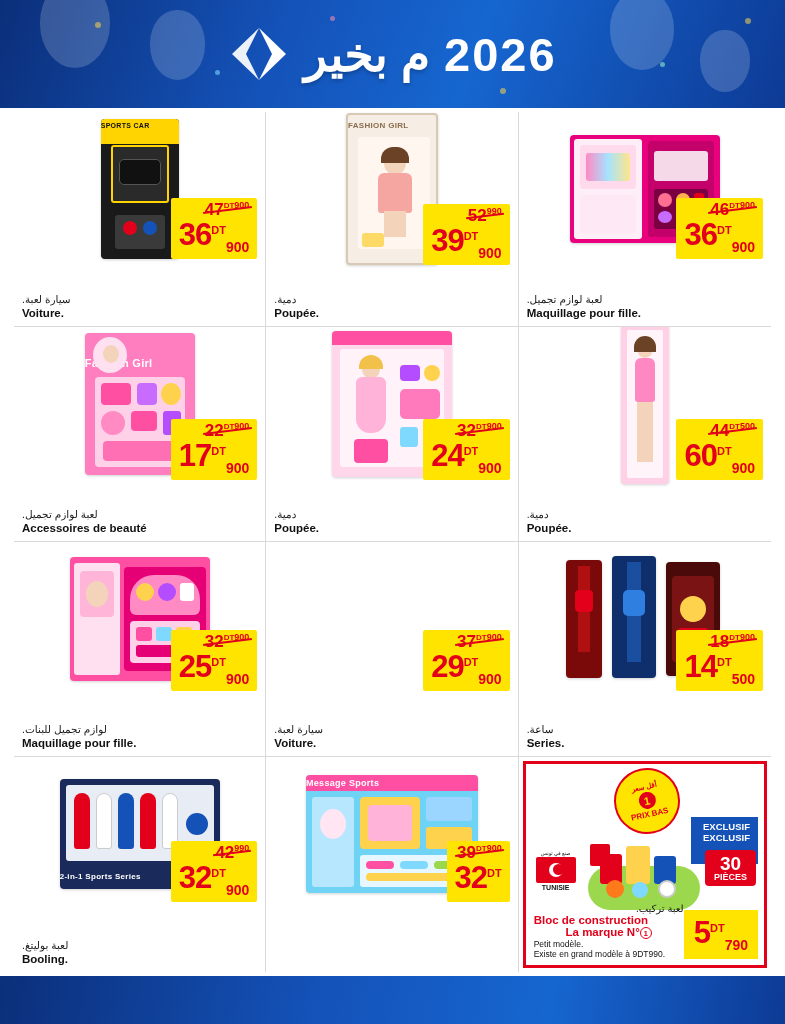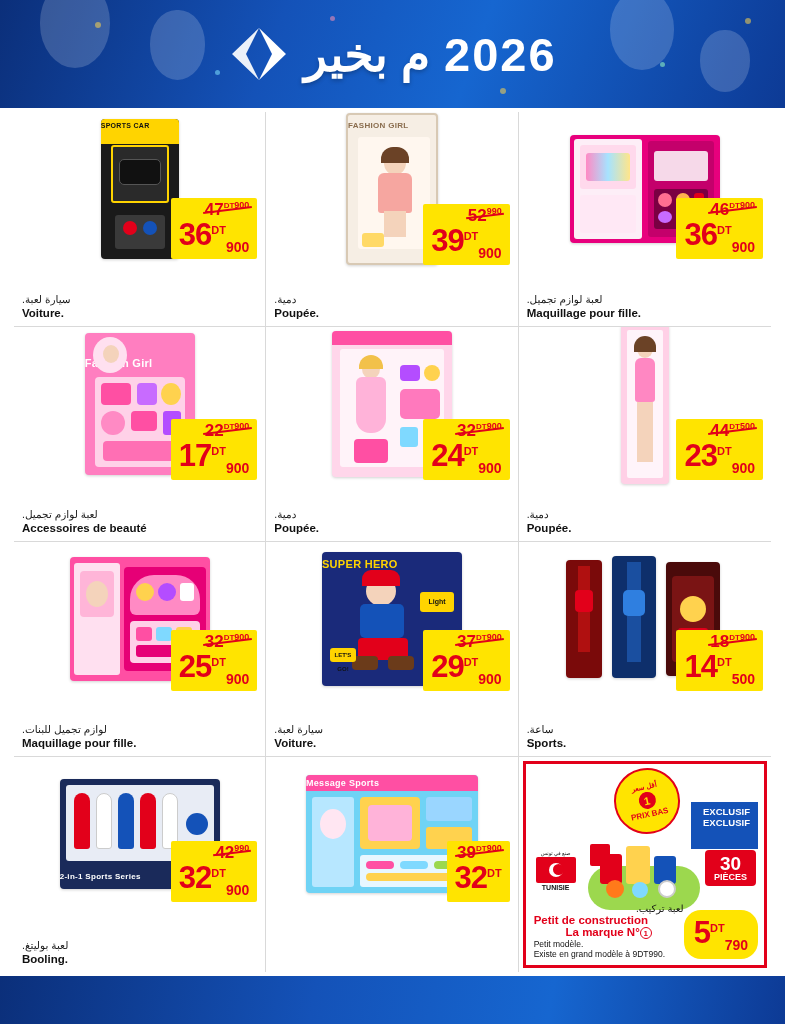--- a/index.html
+++ b/index.html
@@ -168,21 +168,21 @@
     display: flex; flex-direction: column; align-items: center; justify-content: center;
     transform: rotate(-12deg);
   }
   .promo-stamp .st-ar { font-size: 7px; color:#e2001a; font-weight:bold; direction: rtl;}
   .promo-stamp .st-circ {
     width: 17px; height: 17px; border-radius:50%; background:#e2001a; color:#ffe400;
     font-size:11px; font-weight:bold; display:flex;align-items:center;justify-content:center;margin:1px 0;
   }
   .promo-stamp .st-fr { font-size: 8px; color:#e2001a; font-weight:bold;}
   .exclusif {
-    position: absolute; right: 6px; top: 38px;
+    position: absolute; right: 6px; top: 53px;
     background: #1452b8; color: #fff; font-size: 9.5px; font-weight: bold;
     padding: 4px 8px 20px 12px; line-height: 1.2; text-align: left;
   }
   .pieces-badge {
     position: absolute; right: 8px; top: 86px;
     background: #e2001a; color: #fff;
     border-radius: 4px; padding: 4px 9px; text-align: center; line-height: 1;
   }
   .pieces-badge .n { font-size: 19px; font-weight: bold; }
   .pieces-badge .t { font-size: 9px; font-weight: bold; }
@@ -206,21 +206,21 @@
     position: absolute; left: 8px; bottom: 6px; width: 150px;
   }
   .promo-text .p-ar { font-size: 10px; direction: rtl; color:#111;}
   .promo-text .p-t1 { font-size: 11.5px; font-weight:bold; color:#e2001a;}
   .promo-text .p-t2 { font-size: 11.5px; font-weight:bold; color:#e2001a;text-align:center;}
   .promo-text .p-t2 .sup { display:inline-flex;width:12px;height:12px;border-radius:50%;border:1px solid #e2001a;align-items:center;justify-content:center;font-size:8px;}
   .promo-text .p-s1 { font-size: 8.5px; color:#111; }
   .promo-text .p-s2 { font-size: 8.5px; color:#111; }
   .promo-price {
     position: absolute; right: 6px; bottom: 6px;
-    background: #ffe400; padding: 4px 10px 6px 10px; text-align: right; border-radius: 17px;
+    background: #ffe400; padding: 4px 10px 6px 10px; text-align: right;
   }
 </style>
 </head>
 <body>
 
 <div class="page">
 
   <div class="header">
     <div class="balloon" style="left:40px;top:-20px;width:70px;height:88px;"></div>
     <div class="balloon" style="left:150px;top:10px;width:55px;height:70px;"></div>
@@ -405,21 +405,21 @@
           <div class="doll-body" style="left:14px;top:34px;width:20px;height:44px;background:#ff87c2;"></div>
           <div style="position:absolute;left:16px;top:78px;width:16px;height:60px;background:#f4d3bb;"></div>
         </div>
       </div>
       <div class="price-tag" style="right:8px;top:92px;">
         <div class="old-price">
           <span>44</span><span class="dt">DT</span><span class="cents">500</span>
           <span class="strike"></span>
         </div>
         <div class="new-price">
-          <span>23</span><span class="dt">DT</span><span class="cents">900</span>
+          <span>60</span><span class="dt">DT</span><span class="cents">900</span>
         </div>
       </div>
       <div class="label-block">
         <div class="label-ar">دمية.</div>
         <div class="label-fr">Poupée.</div>
       </div>
     </div>
 
     <div class="cell">
       <div class="prod-img-wrap">
@@ -448,33 +448,20 @@
           <span>25</span><span class="dt">DT</span><span class="cents">900</span>
         </div>
       </div>
       <div class="label-block">
         <div class="label-ar">لوازم تجميل للبنات.</div>
         <div class="label-fr">Maquillage pour fille.</div>
       </div>
     </div>
 
     <div class="cell">
-      <div class="prod-img-wrap">
-        <div class="toybox" style="width:140px;height:134px;background:#1a2a7a;">
-          <div class="tb-label" style="top:6px;color:#ffd400;font-size:11px;">SUPER HERO</div>
-          <div style="position:absolute;left:44px;top:24px;width:30px;height:30px;border-radius:50%;background:#f4d3bb;"></div>
-          <div style="position:absolute;left:40px;top:18px;width:38px;height:16px;border-radius:9px 9px 0 0;background:#e2001a;"></div>
-          <div style="position:absolute;left:38px;top:52px;width:44px;height:34px;background:#1452b8;border-radius:5px;"></div>
-          <div style="position:absolute;left:36px;top:86px;width:50px;height:22px;background:#e2001a;border-radius:4px;"></div>
-          <div style="position:absolute;left:30px;top:104px;width:26px;height:14px;background:#6b3b1a;border-radius:4px;"></div>
-          <div style="position:absolute;left:66px;top:104px;width:26px;height:14px;background:#6b3b1a;border-radius:4px;"></div>
-          <div style="position:absolute;left:98px;top:40px;width:34px;height:20px;background:#ffd400;border-radius:3px;color:#111;font-size:7px;font-weight:bold;text-align:center;line-height:20px;">Light</div>
-          <div style="position:absolute;left:8px;top:96px;width:26px;height:14px;background:#ffd400;border-radius:3px;color:#111;font-size:6px;font-weight:bold;text-align:center;line-height:14px;">LET'S GO!</div>
-        </div>
-      </div>
       <div class="price-tag" style="right:8px;top:88px;">
         <div class="old-price">
           <span>37</span><span class="dt">DT</span><span class="cents">900</span>
           <span class="strike"></span>
         </div>
         <div class="new-price">
           <span>29</span><span class="dt">DT</span><span class="cents">900</span>
         </div>
       </div>
       <div class="label-block">
@@ -507,21 +494,21 @@
         <div class="old-price">
           <span>18</span><span class="dt">DT</span><span class="cents">900</span>
           <span class="strike"></span>
         </div>
         <div class="new-price">
           <span>14</span><span class="dt">DT</span><span class="cents">500</span>
         </div>
       </div>
       <div class="label-block">
         <div class="label-ar">ساعة.</div>
-        <div class="label-fr">Sports.</div>
+        <div class="label-fr">Series.</div>
       </div>
     </div>
 
     <div class="cell no-b">
       <div class="prod-img-wrap">
         <div class="toybox" style="width:160px;height:110px;background:#1a2a5a;">
           <div style="position:absolute;left:6px;top:6px;width:148px;height:76px;background:#e8ecf5;border-radius:3px;"></div>
           <div style="position:absolute;left:14px;top:14px;width:16px;height:56px;border-radius:8px 8px 3px 3px;background:#e2001a;"></div>
           <div style="position:absolute;left:36px;top:14px;width:16px;height:56px;border-radius:8px 8px 3px 3px;background:#ffffff;border:1px solid #ccc;"></div>
           <div style="position:absolute;left:58px;top:14px;width:16px;height:56px;border-radius:8px 8px 3px 3px;background:#1452b8;"></div>
@@ -608,21 +595,21 @@
         <div class="tunisie-badge">
           <div class="tb1">صنع في تونس</div>
           <div class="tb-flag">
               <span class="tb-moon"></span>
             </div>
           <div class="tb2">TUNISIE</div>
         </div>
 
         <div class="promo-text">
           <div class="p-ar">لعبة تركيب.</div>
-          <div class="p-t1">Petit de construction</div>
+          <div class="p-t1">Bloc de construction</div>
           <div class="p-t2"><span>La marque N°</span><span class="sup">1</span></div>
           <div class="p-s1">Petit modèle.</div>
           <div class="p-s2">Existe en grand modèle à 9DT990.</div>
         </div>
 
         <div class="promo-price">
           <div class="new-price">
             <span>5</span><span class="dt">DT</span><span class="cents">790</span>
           </div>
         </div>

